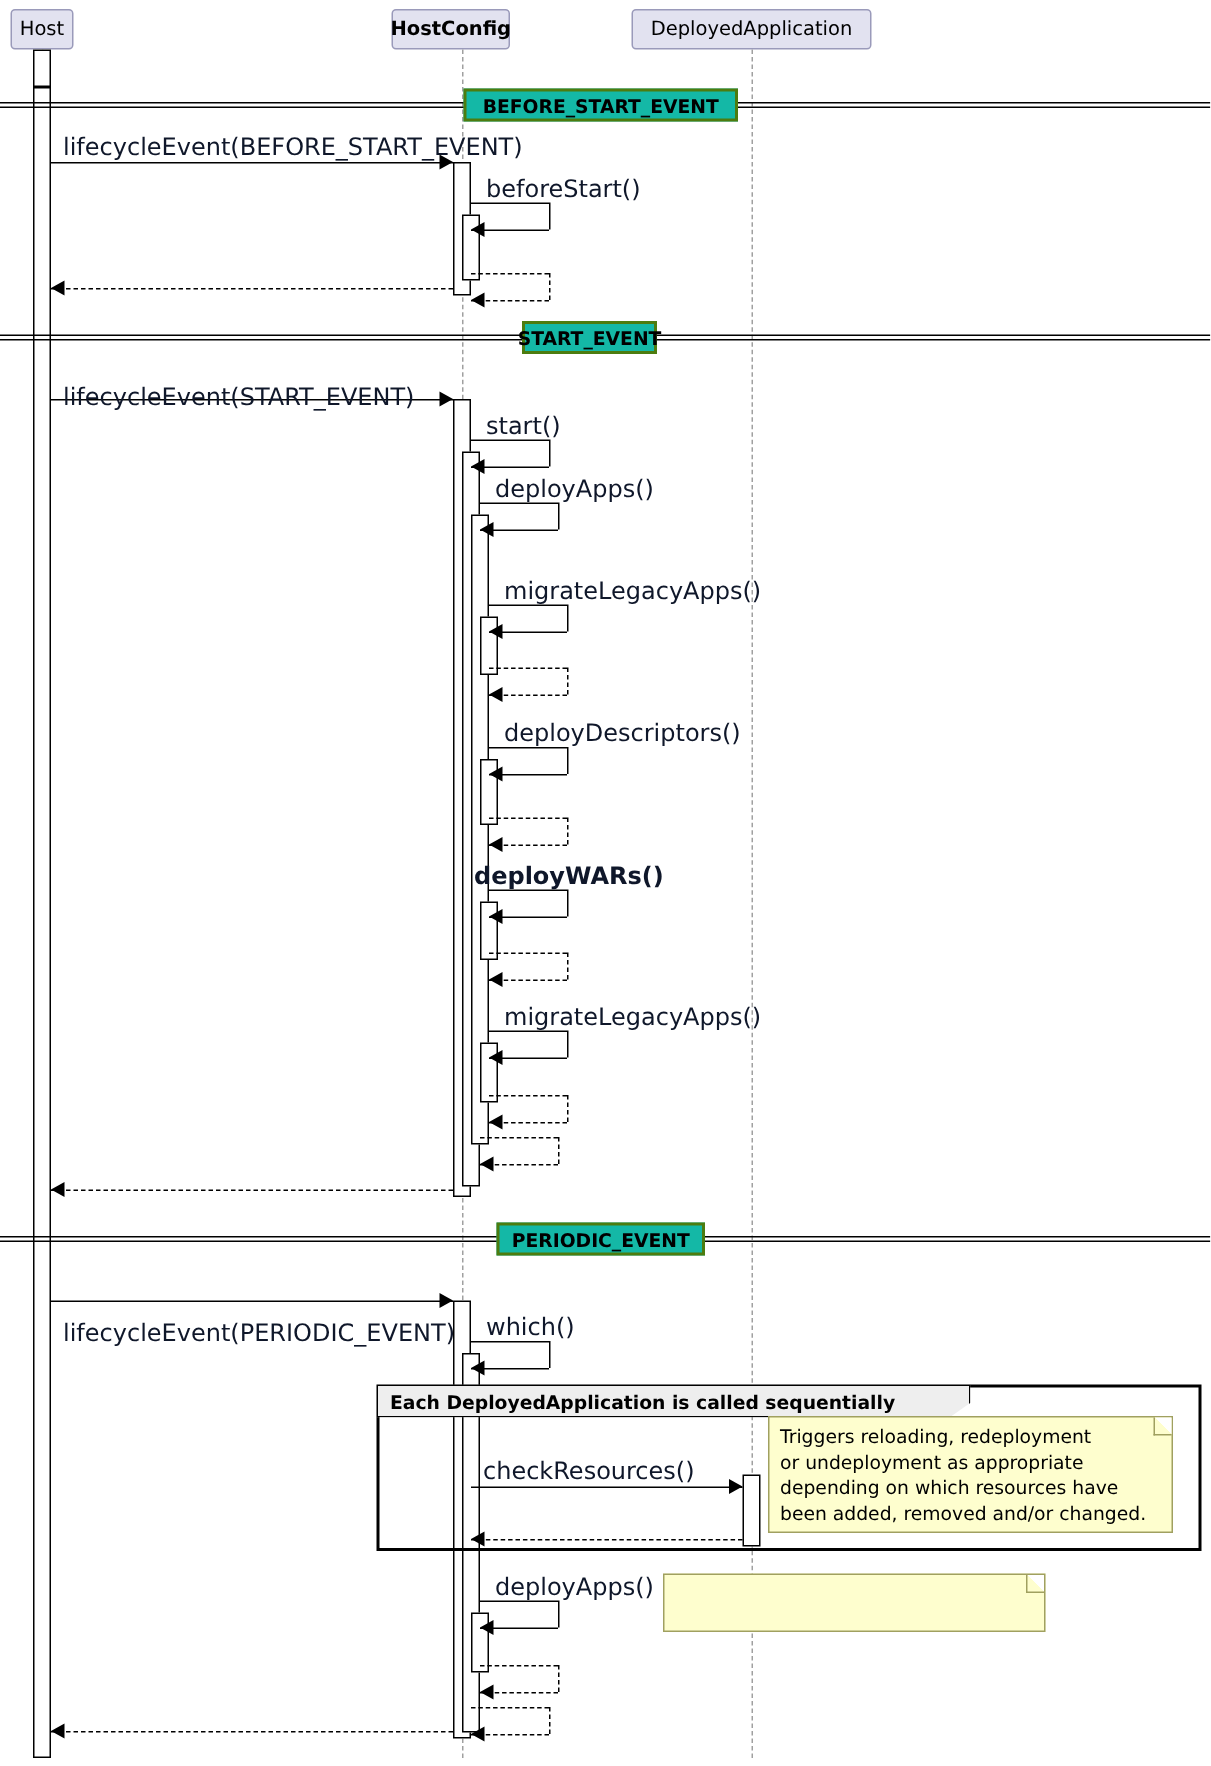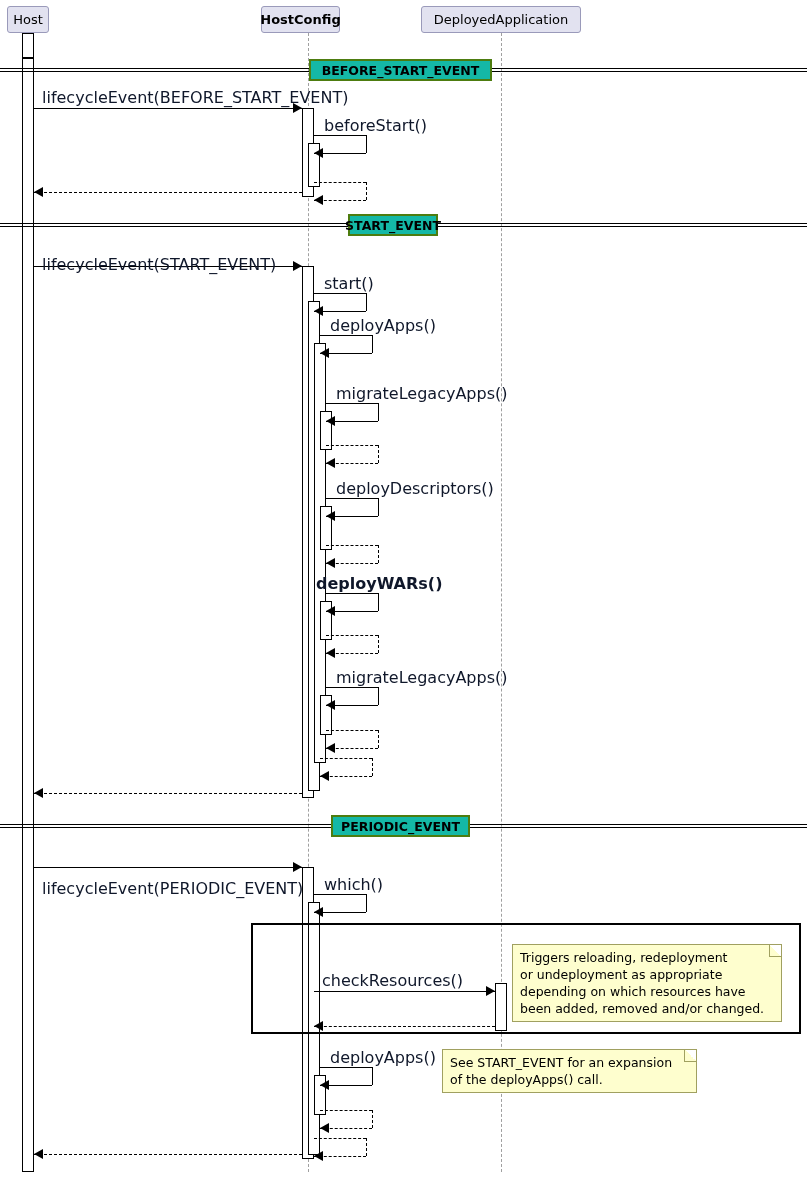--- a/index.html
+++ b/index.html
@@ -73,20 +73,21 @@
     <div class="activation" style="left: 308px; top: 902px; width: 12px; height: 253px; z-index: 3;"></div>
     <div class="activation" style="left: 314px; top: 1075px; width: 12px; height: 40px; z-index: 3;"></div>
     <div class="activation" style="left: 495px; top: 983px; width: 12px; height: 48px; z-index: 3;"></div>
     <div class="divline" style="top: 68px; z-index: 4;"></div>
     <div class="divbox" style="left: 309px; top: 59px; width: 183px; z-index: 5;">BEFORE_START_EVENT</div>
     <div class="divline" style="top: 223px; z-index: 4;"></div>
     <div class="divbox" style="left: 348px; top: 214px; width: 90px; z-index: 5;">START_EVENT</div>
     <div class="divline" style="top: 824px; z-index: 4;"></div>
     <div class="divbox" style="left: 331px; top: 815px; width: 139px; z-index: 5;">PERIODIC_EVENT</div>
     <div class="groupbox" style="left: 251px; top: 923px; width: 550px; height: 111px; z-index: 6;"></div>
+    <div class="grouphdr" style="left: 251px; top: 923px; width: 396px; z-index: 7;">Each DeployedApplication is called sequentially</div>
     <div class="msg" style="left: 34px; top: 108px; width: 268px; z-index: 8;"></div>
     <div class="arrowR" style="left: 293px; top: 103px; z-index: 9;"></div>
     <div class="label" style="left: 42px; top: 91px; z-index: 10;">lifecycleEvent(BEFORE_START_EVENT)</div>
     <div class="msg" style="left: 314px; top: 135px; width: 52px; z-index: 8;"></div>
     <div class="vseg" style="left: 366px; top: 135px; height: 18px; z-index: 8;"></div>
     <div class="msg" style="left: 314px; top: 153px; width: 52px; z-index: 8;"></div>
     <div class="arrowL" style="left: 314px; top: 148px; z-index: 9;"></div>
     <div class="label" style="left: 324px; top: 119px; z-index: 10;">beforeStart()</div>
     <div class="msg ret" style="left: 314px; top: 182px; width: 52px; z-index: 8;"></div>
     <div class="vseg ret" style="left: 366px; top: 182px; height: 18px; z-index: 8;"></div>
@@ -174,15 +175,14 @@
     <div class="msg ret" style="left: 314px; top: 1138px; width: 52px; z-index: 8;"></div>
     <div class="vseg ret" style="left: 366px; top: 1138px; height: 18px; z-index: 8;"></div>
     <div class="msg ret" style="left: 314px; top: 1156px; width: 52px; z-index: 8;"></div>
     <div class="arrowL" style="left: 314px; top: 1151px; z-index: 9;"></div>
     <div class="msg ret" style="left: 34px; top: 1154px; width: 268px; z-index: 8;"></div>
     <div class="arrowL" style="left: 34px; top: 1149px; z-index: 9;"></div>
     <div class="note" style="left: 512px; top: 944px; width: 270px; min-height: 73px; z-index: 12;"><span>Triggers reloading, redeployment
 or undeployment as appropriate
 depending on which resources have
 been added, removed and/or changed.</span><div class="fold"></div></div>
-    <div class="note" style="left: 442px; top: 1049px; width: 255px; min-height: 39px; z-index: 12;"><span>See START_EVENT for an expansion
-of the deployApps() call.</span><div class="fold"></div></div>
+    <div class="note" style="left: 442px; top: 1049px; width: 255px; min-height: 39px; z-index: 12;"><div class="fold"></div></div>
   </div>
 
 </body></html>

